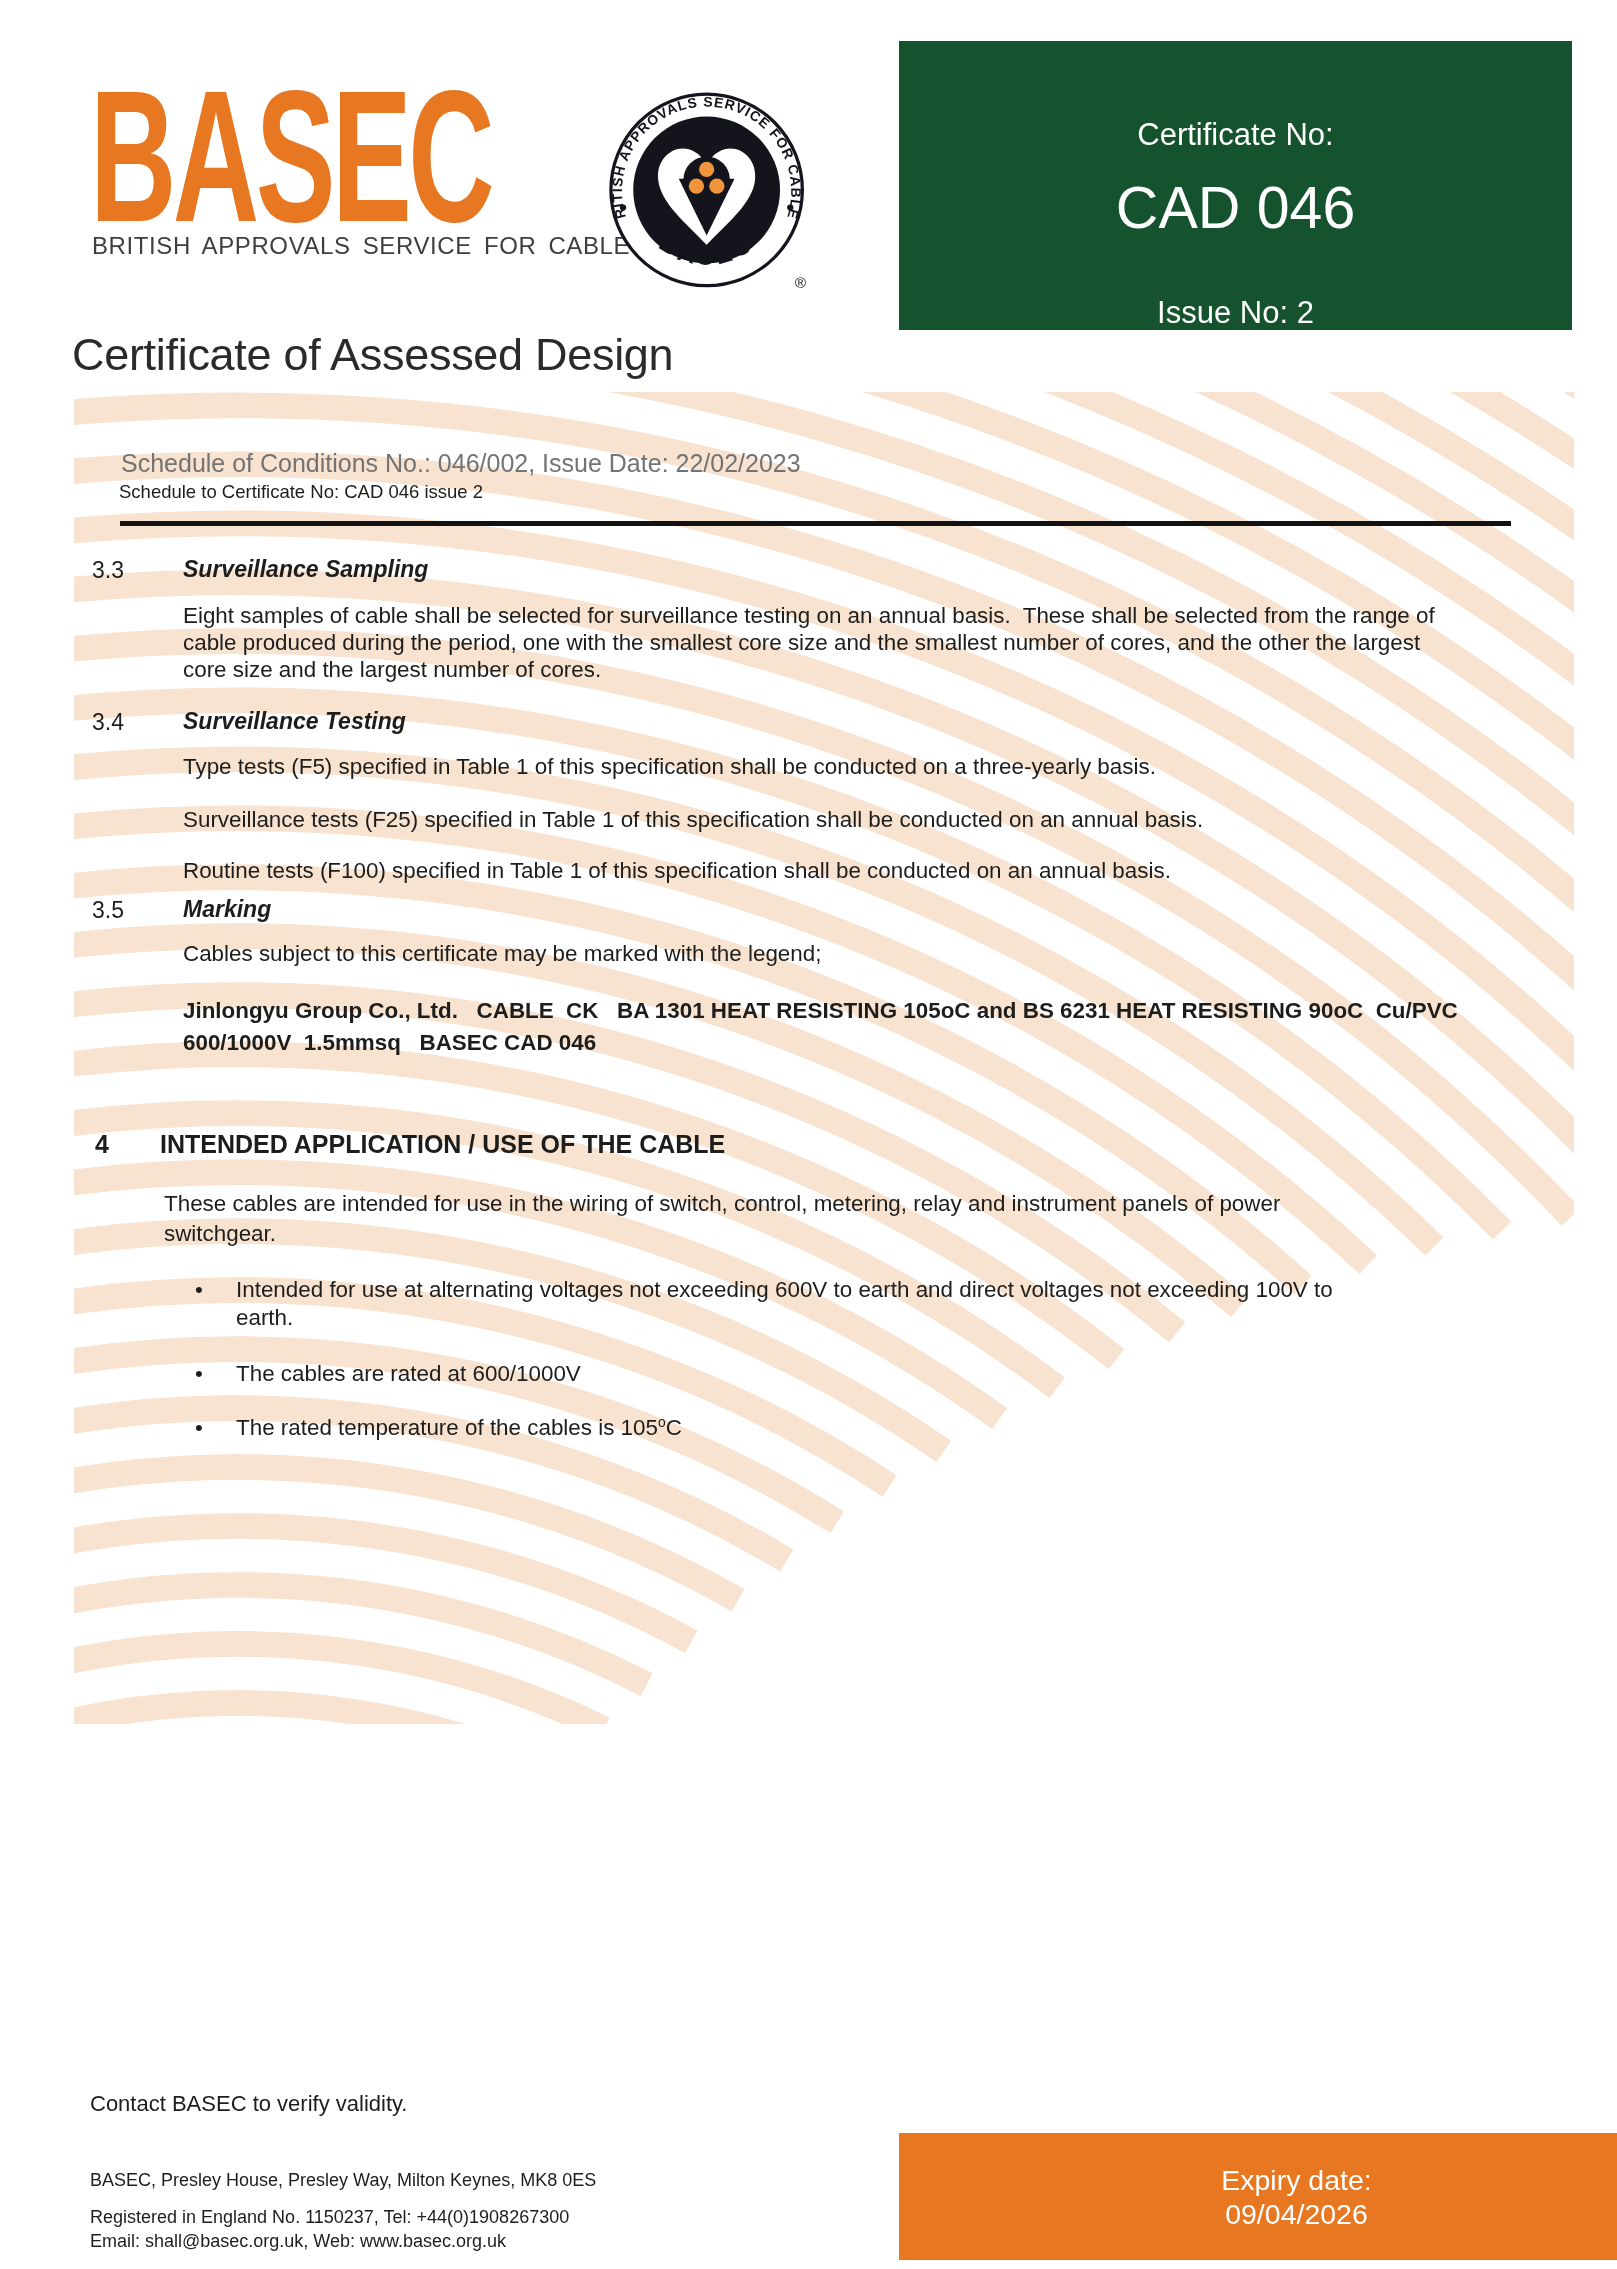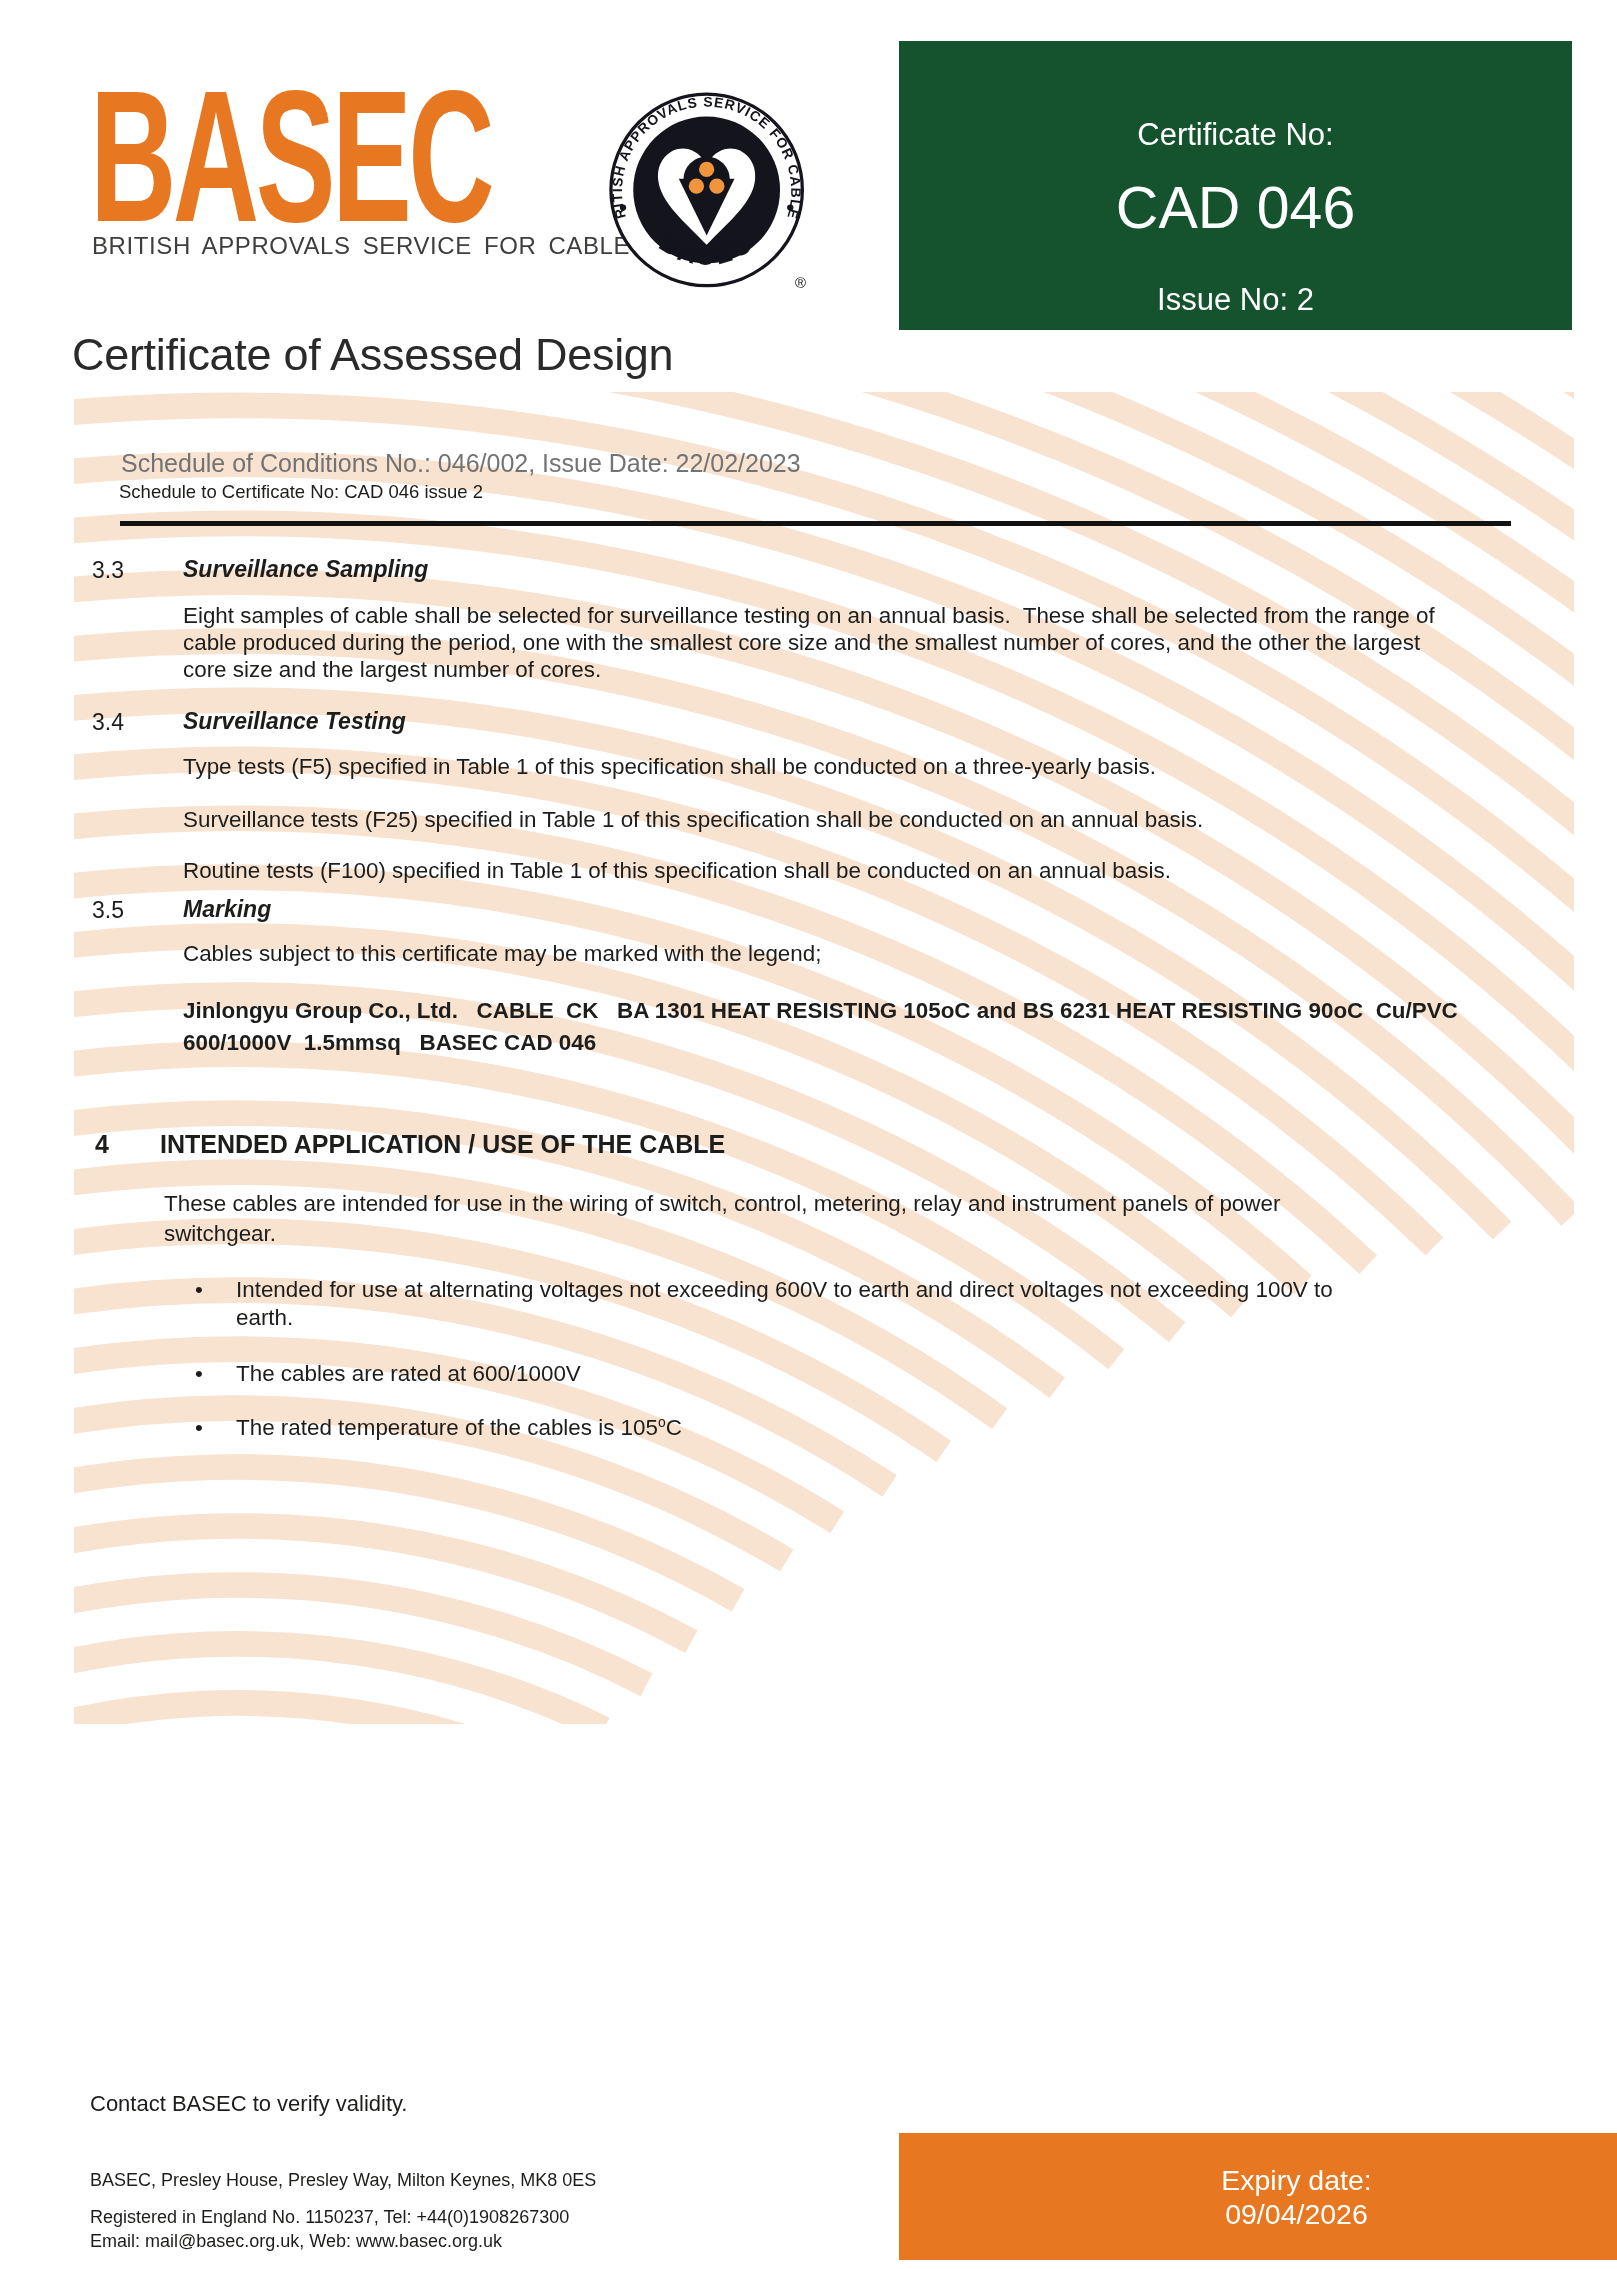--- a/index.html
+++ b/index.html
@@ -17,21 +17,21 @@
                    font-weight:700; letter-spacing:-5.7px; color:#e87722;
                    transform:scale(0.63,0.99); transform-origin:top left; white-space:nowrap; }
   .logo-subtext  { position:absolute; left:92px; top:232px; font-size:24px; font-weight:400;
                    letter-spacing:0.6px; word-spacing:4.8px; color:#3e3e3d; white-space:nowrap; }
   .seal { position:absolute; left:597px; top:84px; }
 
   .cert-box { position:absolute; left:899px; top:41px; width:673px; height:289px;
               background:#14532d; color:#ffffff; text-align:center; }
   .cert-box .label  { margin-top:76px; font-size:31px; line-height:1.15; }
   .cert-box .number { margin-top:25px; font-size:59px; line-height:1.05; }
-  .cert-box .issue  { margin-top:42px; font-size:31px; line-height:1.15; }
+  .cert-box .issue  { margin-top:55px; font-size:31px; line-height:1.15; }
 
   .page-title { position:absolute; left:72px; top:329px; font-size:45px; font-weight:400;
                 color:#2a2a2a; letter-spacing:-0.3px; white-space:nowrap; }
 
   
   .sched-line1 { position:absolute; left:121px; top:449px; font-size:25px; color:#737373; white-space:nowrap; }
   .sched-line2 { position:absolute; left:119px; top:481px; font-size:18.5px; font-weight:400; white-space:nowrap; }
   .head-rule   { position:absolute; left:120px; top:521px; width:1391px; height:4.8px; background:#121212; }
 
   
@@ -174,21 +174,21 @@
     <span class="bullet-text">The cables are rated at 600/1000V</span>
   </div>
   <div class="bullet-row" style="top:1414px;">
     <span class="bullet-mark">•</span>
     <span class="bullet-text"><span>The rated temperature of the cables is 105</span><span class="sup-o">o</span><span>C</span></span>
   </div>
 
   <div class="contact">Contact BASEC to verify validity.</div>
   <div class="addr1">BASEC, Presley House, Presley Way, Milton Keynes, MK8 0ES</div>
   <div class="addr2">Registered in England No. 1150237, Tel: +44(0)1908267300</div>
-  <div class="addr3">Email: mail@basec.org.uk, Web: www.basec.org.uk</div>
+  <div class="addr3">Email: shall@basec.org.uk, Web: www.basec.org.uk</div>
 
   <div class="expiry-box">
     <div class="exp-label">Expiry date:</div>
     <div class="exp-date">09/04/2026</div>
   </div>
 
 </div>
 
 
 </body></html>

